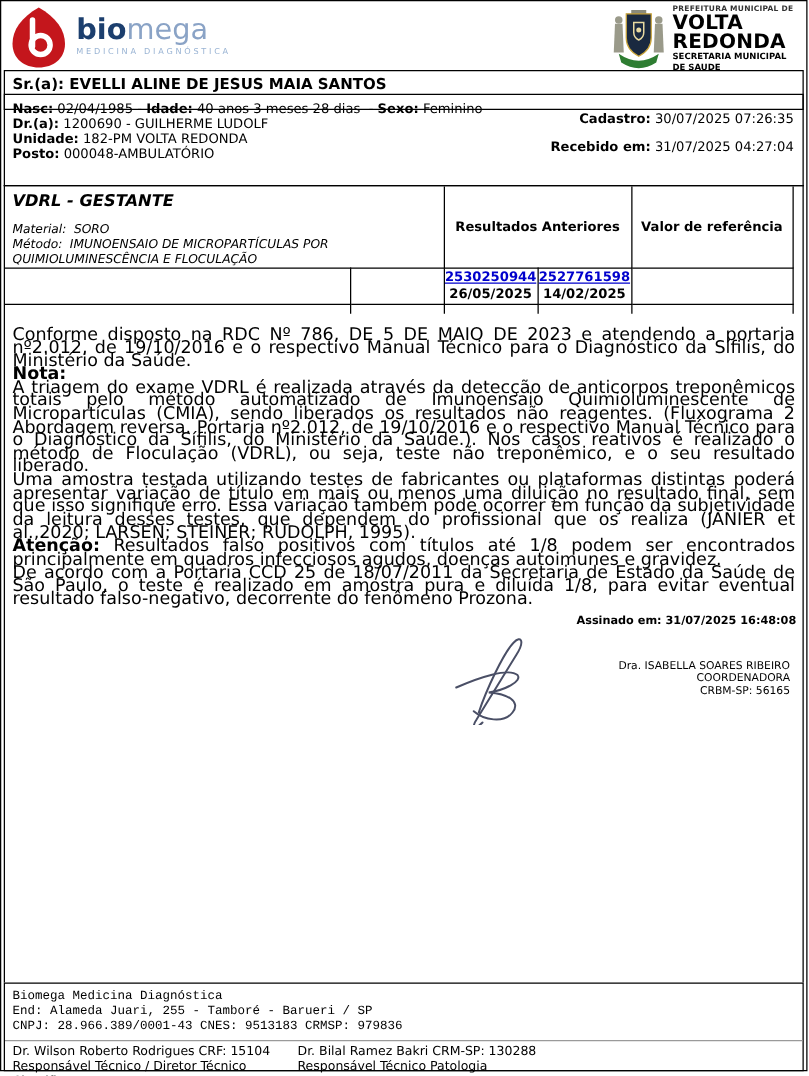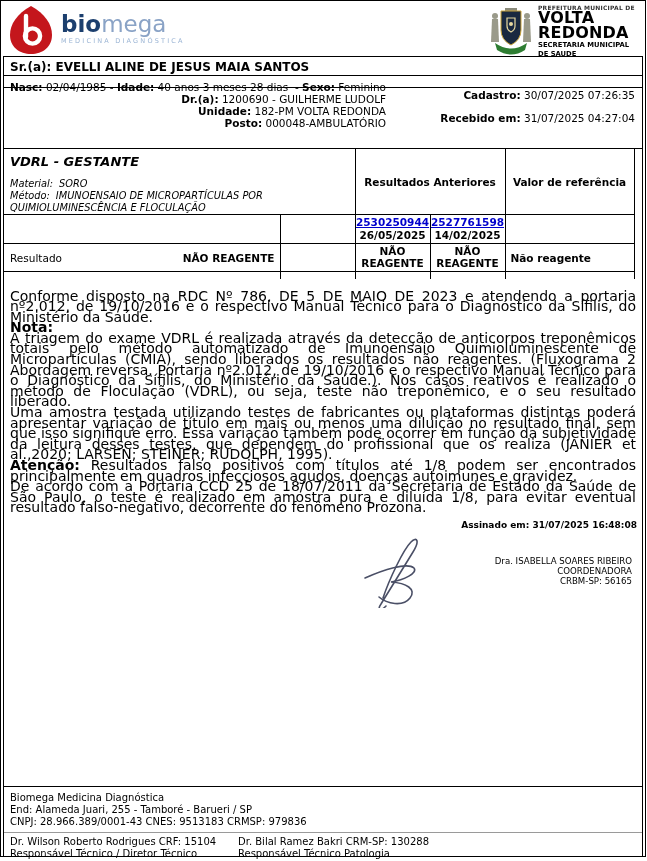--- a/index.html
+++ b/index.html
@@ -18,21 +18,21 @@
   .prefecture { position:absolute; right:5px; top:1px; display:flex; align-items:flex-start; }
   .pref-text { margin-left:4px; width:102px; }
   .pref-l1 { font-size:6px; font-weight:bold; color:#333; letter-spacing:.2px; margin-top:2px; }
   .pref-big { font-size:16px; font-weight:900; line-height:14.5px; letter-spacing:.2px; }
   .pref-sm { font-size:6.8px; font-weight:bold; line-height:8px; margin-top:1px; }
 
   
   .sr-bar { position:absolute; left:2px; right:2px; top:55px; height:32px; border:1px solid #000;
             font-size:12px; font-weight:bold; padding:3px 0 0 6px; background:#fff; }
   .patient-box { position:absolute; left:2px; right:2px; top:74px; height:74px; border:1px solid #000; }
-  .p-left { position:absolute; left:6px; top:5px; font-size:10.5px; line-height:12px;text-align:right; }
+  .p-left { position:absolute; left:6px; top:5px; font-size:10.5px; line-height:12px; }
   .p-left b { font-weight:bold; }
   .p-right { position:absolute; right:7px; top:4px; text-align:right; }
   .req-line { font-size:11px; font-weight:bold; }
   .req-num { font-size:16.5px; font-weight:bold; letter-spacing:.2px; }
   .cad-line { font-size:10.5px; margin-top:9px; }
   .rec-line { font-size:10.5px; margin-top:11px; }
   .cad-line b,.rec-line b { font-weight:bold; }
 
   
   .content-box { position:absolute; left:2px; right:2px; top:147px; height:638px;
@@ -64,21 +64,21 @@
   .signed-line { text-align:right; font-size:9px; font-weight:bold; margin:7px 5px 0 0; }
   .sig-row { position:relative; height:80px; }
   .sig-svg { position:absolute; left:345px; top:4px; }
   .doctor-block { position:absolute; right:10px; top:27px; text-align:right;
                   font-size:8.6px; font-weight:normal; line-height:9.8px; }
 
   
   .footer-box { position:absolute; left:2px; right:2px; top:785px; height:71px;
                 border-top:1px solid #000; border-bottom:1px solid #000;
                 border-left:1px solid #000; border-right:1px solid #000; padding:5px 0 0 6px; }
-  .f-info { font-size:10px; line-height:12px; }
+  .f-info { font-size:10px; line-height:12px;font-family:Liberation Mono, monospace; }
   .f-div { border-top:1px solid #9a9a9a; margin:4px 0 3px -6px; }
   .f-docs { display:flex; font-size:10px; line-height:12px; }
   .f-col1 { width:228px; }
 </style>
 </head>
 <body>
 
 <div class="page">
 
   <div class="brand-logo">
@@ -173,32 +173,20 @@
         <td class="links-cell bR bB">
           <span class="req-link">2530250944</span><br>
           <span class="link-date">26/05/2025</span>
         </td>
         <td class="links-cell bR bB">
           <span class="req-link">2527761598</span><br>
           <span class="link-date">14/02/2025</span>
         </td>
         <td class="bR bB"></td>
       </tr>
-      <tr class="result-row">
-        <td class="bR bB">
-          <div class="result-left">
-            <span class="result-name">Resultado</span>
-            <span class="result-val">NÃO REAGENTE</span>
-          </div>
-        </td>
-        <td class="bR bB"></td>
-        <td class="prev-res bR bB">NÃO REAGENTE</td>
-        <td class="prev-res bR bB">NÃO REAGENTE</td>
-        <td class="ref-val bR bB">Não reagente</td>
-      </tr>
       <tr class="stub-row">
         <td class="bR"></td>
         <td class="bR"></td>
         <td class="bR"></td>
         <td class="bR"></td>
         <td class="bR"></td>
       </tr>
     </tbody>
       </table>
 

